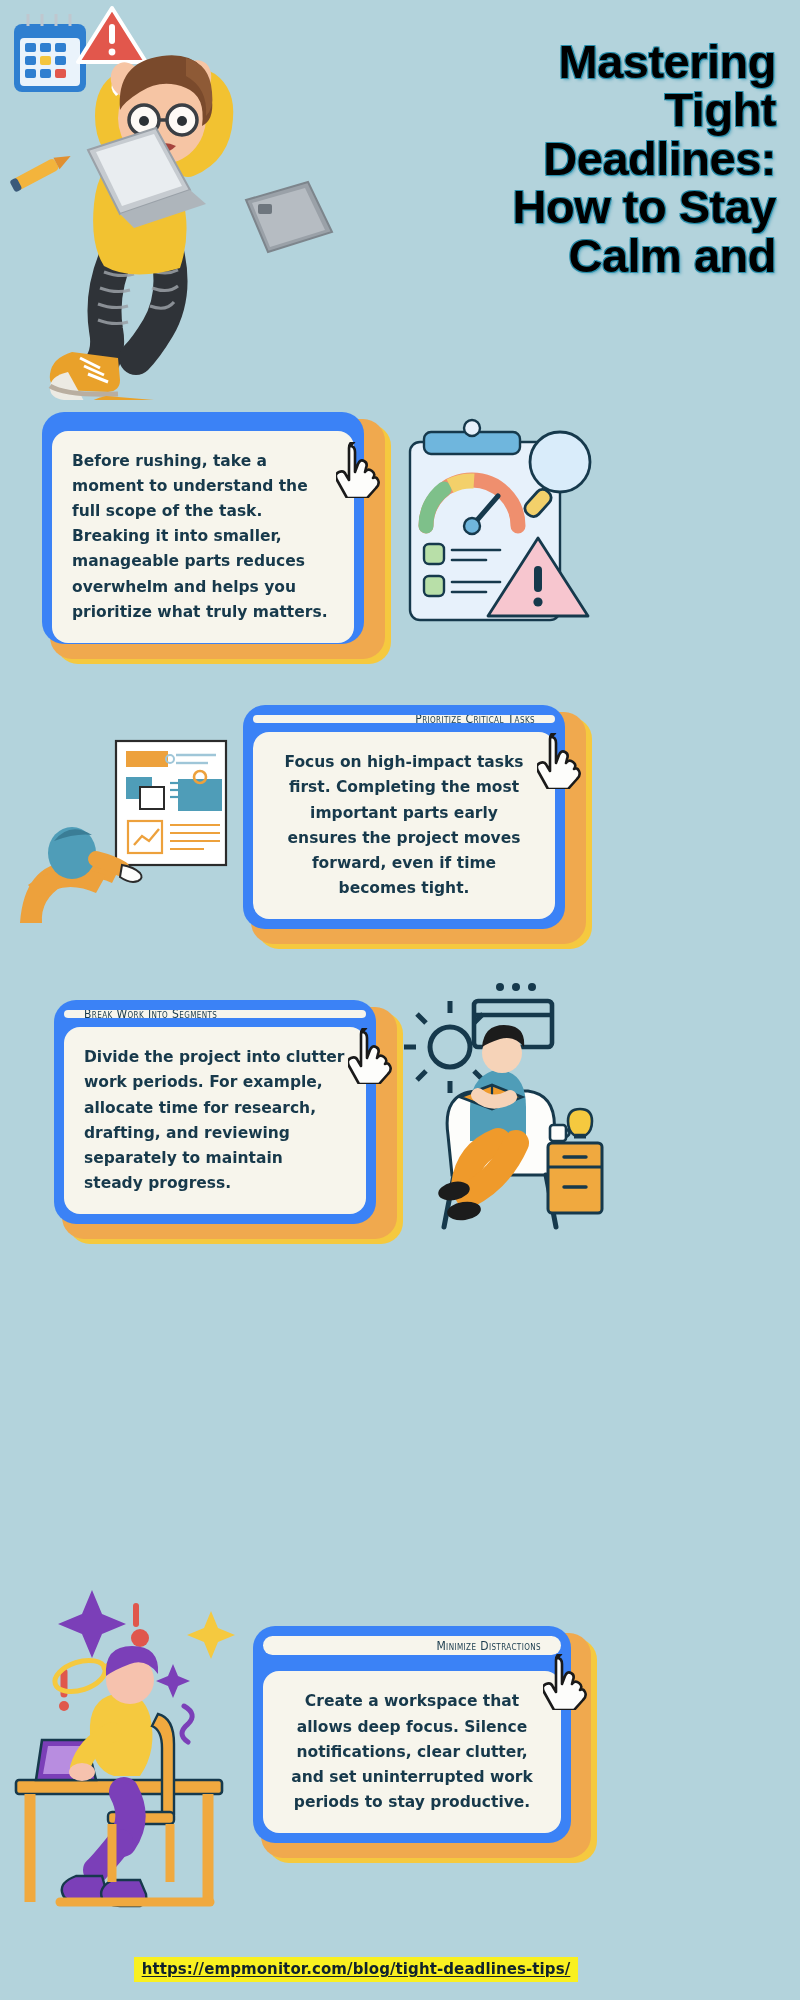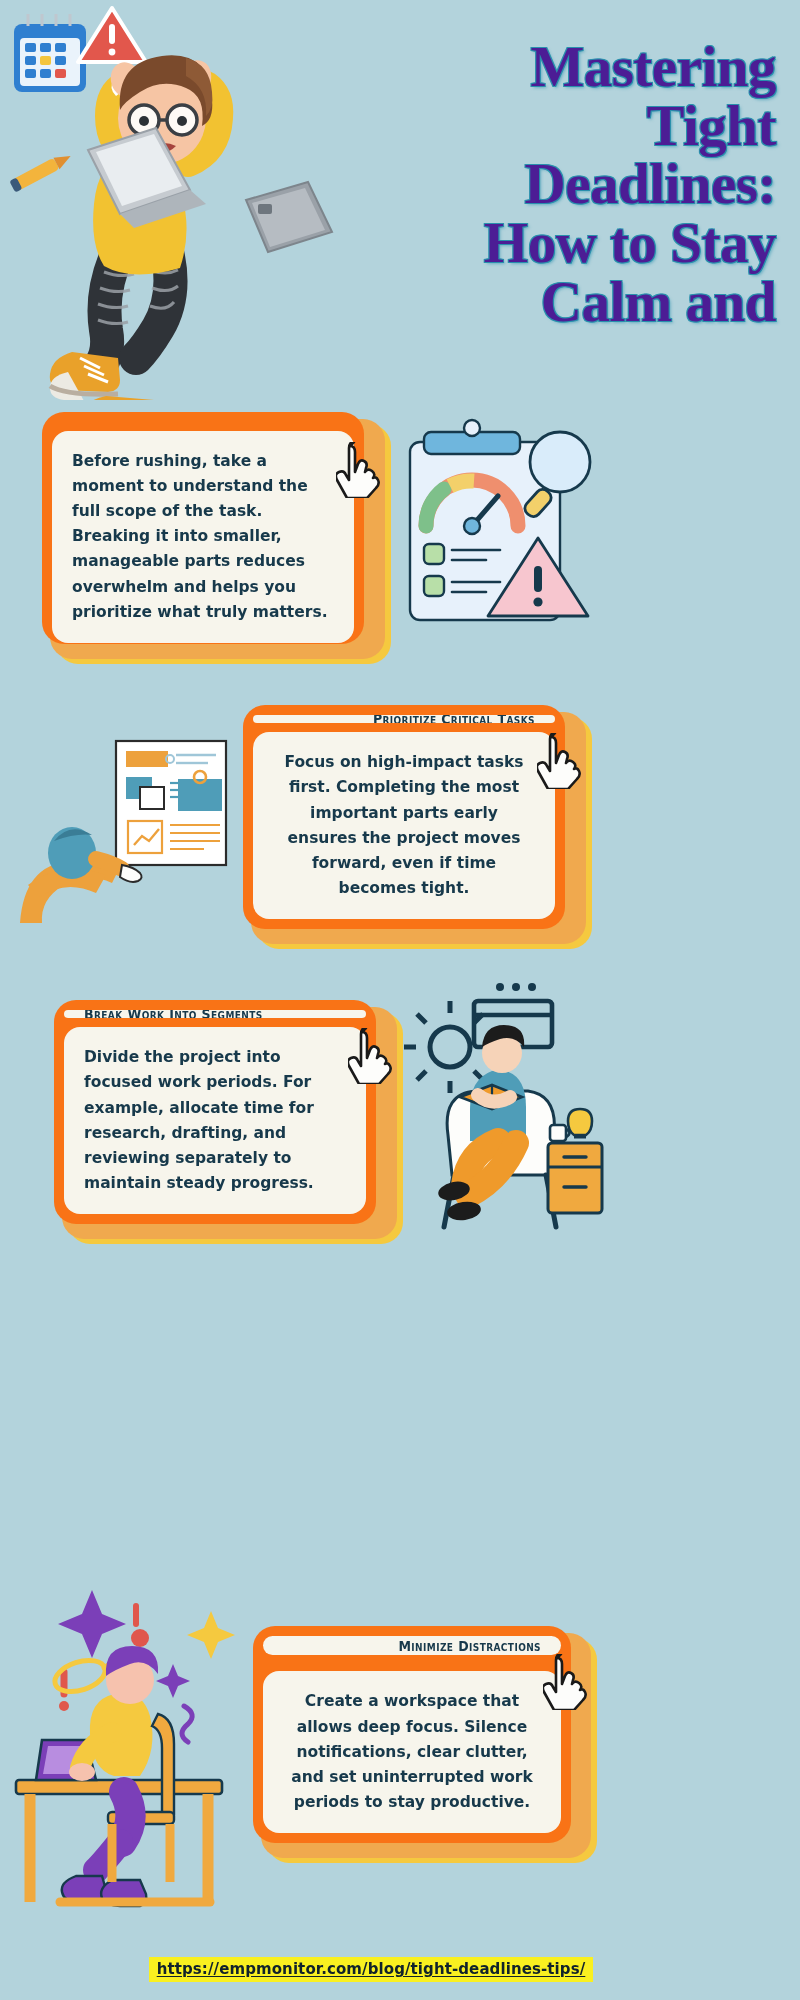--- a/index.html
+++ b/index.html
@@ -18,26 +18,26 @@
 
   
   .header { position: absolute; top: 0; left: 0; width: 800px; height: 400px; }
 
   .title {
     position: absolute;
     right: 24px;
     top: 38px;
     width: 420px;
     text-align: right;
-    font-family: Liberation Serif, serif;
+    font-family: Liberation Sans, sans-serif;
     font-weight: 700;
-    font-size: 57px;
+    font-size: 47px;
     line-height: 1.03;
     letter-spacing: -0.5px;
-    color: #4c1d95;
+    color: #000000;
     text-shadow:
        0 0 1px #2a90ad,
        1px 1px 0 #2a90ad,
       -1px 1px 0 #2a90ad,
        1px -1px 0 #2a90ad,
       -1px -1px 0 #2a90ad,
        2px 2px 3px rgba(42,144,173,.55);
   }
   .title span { display: block; }
 
@@ -45,38 +45,38 @@
   .hero { position: absolute; left: 0; top: 0; width: 360px; height: 400px; }
 
   
   .card { position: absolute; }
   .layer { position: absolute; border-radius: 22px; }
   .layer.l3 { background: #f5c93f; }
   .layer.l2 { background: #f0a94e; }
 
   .card-inner {
     position: absolute;
-    background: #f97316;
+    background: #3b82f6;
     border-radius: 22px;
     padding: 10px;
     display: flex;
     flex-direction: column;
     gap: 9px;
   }
 
   .card-head {
     background: #f7f5ec;
     border-radius: 40px;
     height: 42px;
     display: flex;
     align-items: center;
     padding: 0 20px;
     font-family: "DejaVu Sans Condensed", "Liberation Sans Narrow", "Liberation Sans", sans-serif;
-    font-weight: 700;
-    font-size: 14px;
+    font-weight: 400;
+    font-size: 12px;
     letter-spacing: 0.4px;
     color: #17394b;
     font-variant: small-caps;
     text-transform: capitalize;
     white-space: nowrap;
     overflow: hidden;
   }
   .card-head.right { justify-content: flex-end; }
 
   .card-body {
@@ -102,21 +102,20 @@
 
   
   .illus { position: absolute; }
 
   
   .footer {
     position: absolute;
     left: 0; bottom: 18px;
     width: 712px;
     text-align: center;
-    margin-left: 15px;
   }
   .footer a {
     display: inline-block;
     background: #f9f020;
     color: #10222b;
     font-family: "DejaVu Sans", sans-serif;
     font-weight: 700;
     font-size: 15px;
     letter-spacing: .1px;
     padding: 3px 8px 4px;
@@ -338,21 +337,21 @@
     <path d="M44 106 q16 -20 38 -6 q-16 -2 -38 6 z" fill="#3a7d96"></path>
     <path d="M86 124 q16 4 26 10" stroke="#eda13c" stroke-width="16" fill="none" stroke-linecap="round"></path>
     <path d="M112 130 q12 2 18 8 q4 5 -2 8 q-8 3 -18 -4 z" fill="#fdfdfb" stroke="#2b2b2b" stroke-width="2"></path>
   </svg>
 
   <div class="card" style="left:54px; top:1000px; width:335px; height:232px;">
     <div class="layer l3" style="left:14px; top:12px; width:335px; height:232px;"></div>
     <div class="layer l2" style="left:8px;  top:7px;  width:335px; height:232px;"></div>
     <div class="card-inner" style="left:0; top:0; width:322px; height:224px;">
       <div class="card-head">Break Work into Segments</div>
-      <div class="card-body">Divide the project into focused work periods. For example, allocate time for research, drafting, and reviewing separately to maintain steady progress.</div>
+      <div class="card-body">Divide the project into clutter work periods. For example, allocate time for research, drafting, and reviewing separately to maintain steady progress.</div>
     </div>
     <svg class="cursor-hand" style="left:294px; top:28px;" viewBox="0 0 46 56">
       <path d="M14 4 q5 0 5 6 v20 l3 -8 q2 -5 6 -3 q4 2 2 7 l-1 4 q3 -4 7 -1 q4 3 1 7 q3 -2 5 2 q2 4 -2 8 l-9 10 h-20 l-10 -18 q-3 -6 2 -8 q5 -2 7 3 l3 5 v-32 q0 -6 5 -6 z" fill="#fdfdfb" stroke="#1a1a1a" stroke-width="2.6" stroke-linejoin="round"></path>
     </svg>
   </div>
 
   <svg class="illus" style="left:398px; top:975px; width:210px; height:265px;" viewBox="0 0 210 265">
     <g fill="none" stroke="#16394c" stroke-width="5">
       <circle cx="52" cy="72" r="20"></circle>
       <path d="M52 38 v-12 M52 106 v12 M18 72 h-12 M86 72 h12 M28 48 l-9 -9 M76 96 l9 9 M76 48 l9 -9 M28 96 l-9 9"></path>

